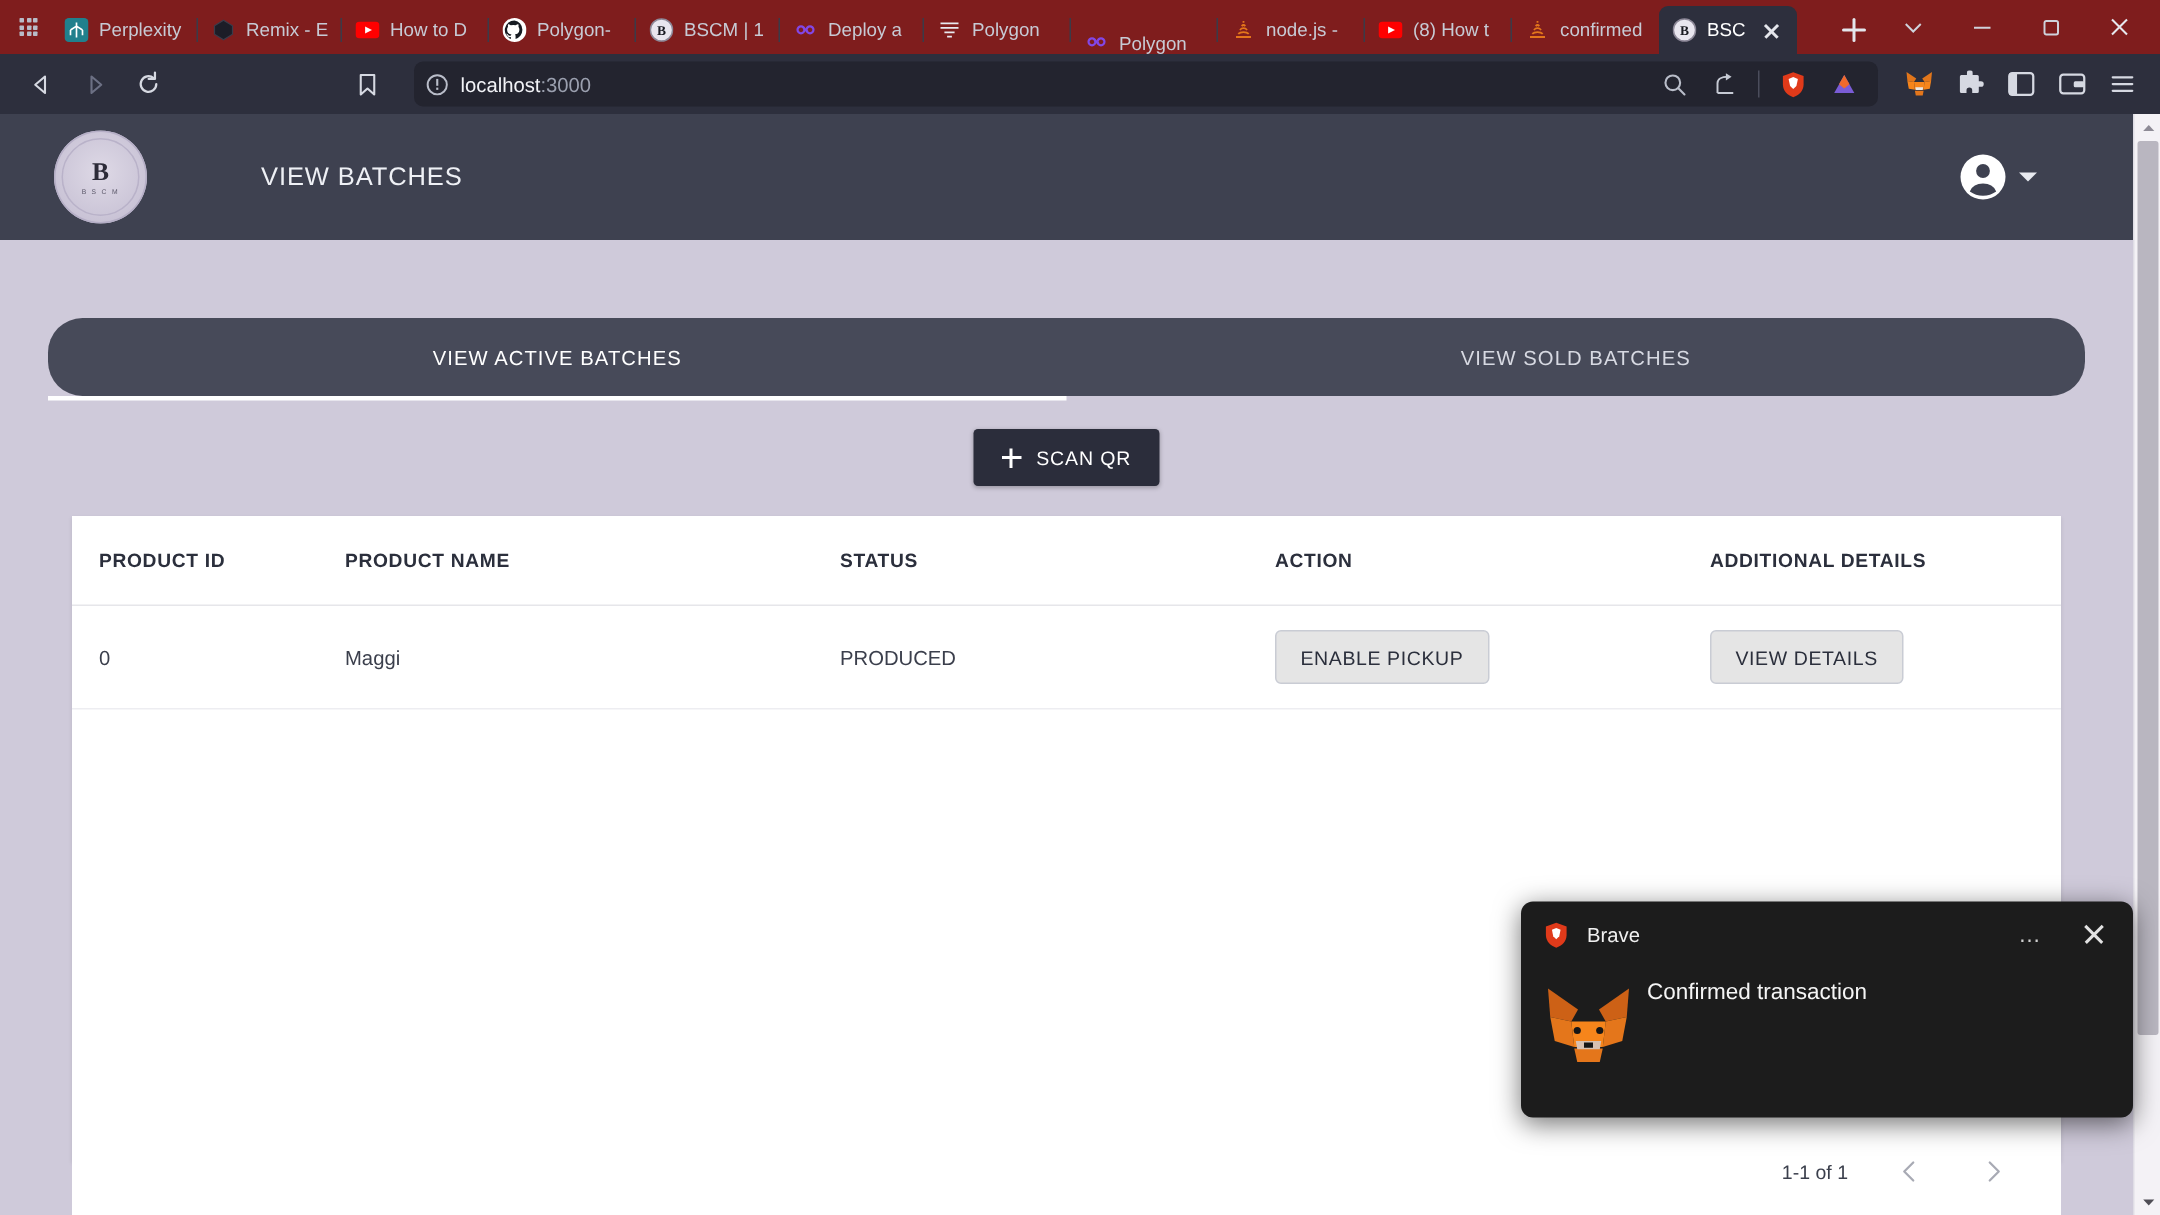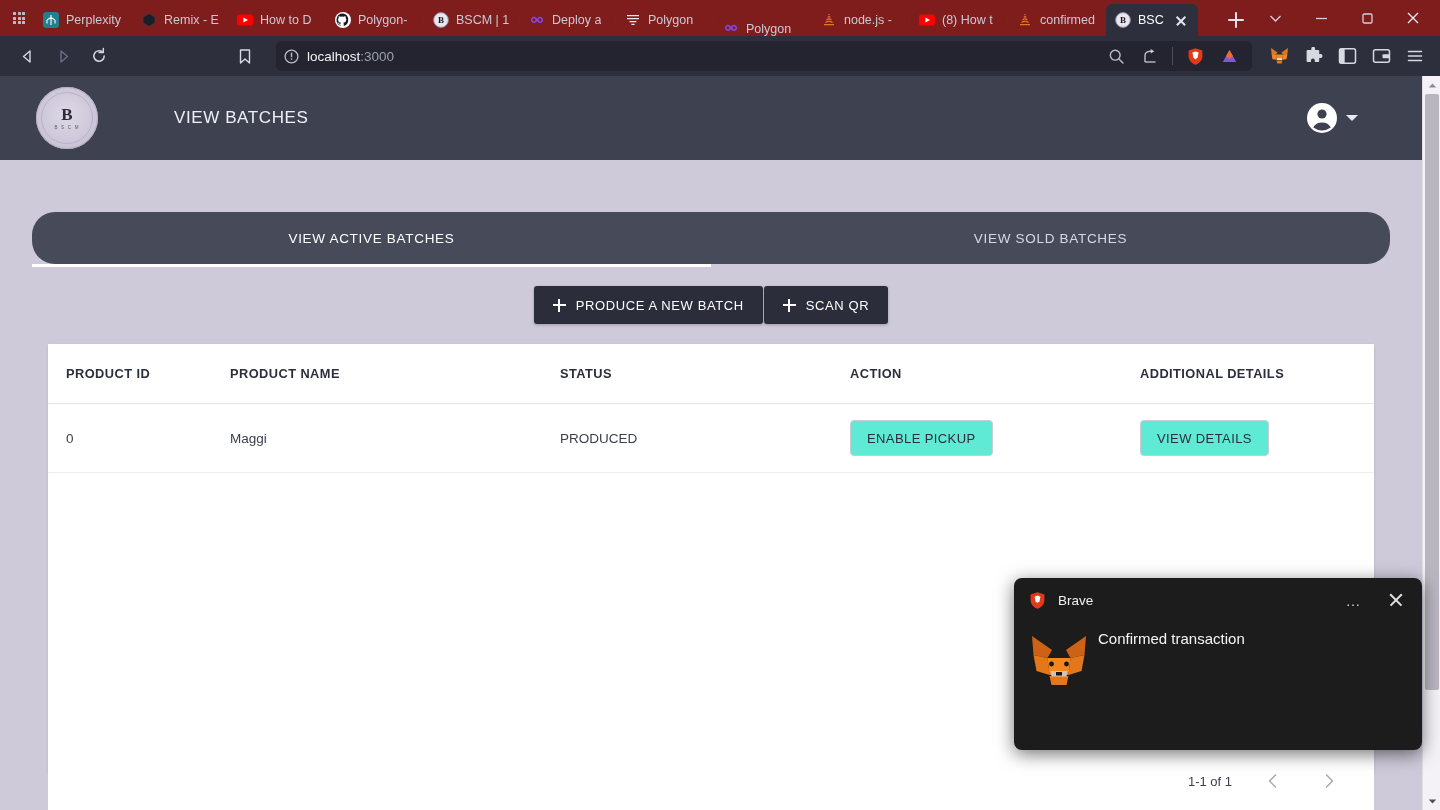--- a/index.html
+++ b/index.html
@@ -160,21 +160,21 @@
   tbody td {
     font-size: 13.5px; color: #3b3f4c; padding: 16px 0; border-bottom: 1px solid #ededf1;
     vertical-align: middle;
   }
   .col1 { width: 182px; padding-left: 18px !important; }
   .col2 { width: 330px; }
   .col3 { width: 290px; }
   .col4 { width: 290px; }
   .col5 { width: auto; }
   .btn-outline {
-    background: #5eead4; border: 1px solid #c9ccd4; border-radius: 4px;
+    background: #e5e5e5; border: 1px solid #c9ccd4; border-radius: 4px;
     height: 36px; padding: 0 16px; font-size: 13px; color: #2b2f3c; letter-spacing: 0.4px;
     font-family: "Liberation Sans", sans-serif; cursor: pointer;
   }
 
   .pager {
     position: absolute; left: 48px; right: 48px; bottom: 0; height: 58px;
     background: #ffffff; display: flex; align-items: center; justify-content: flex-end;
     gap: 26px; padding-right: 30px;
   }
   .pager-count { font-size: 13px; color: #3b3f4c; }
@@ -187,21 +187,21 @@
   }
   .sb-arrow { width: 18px; height: 18px; display: flex; align-items: center; justify-content: center; }
   .sb-thumb {
     position: absolute; left: 2px; top: 18px; width: 14px; height: 596px;
     background: #b9b6c0; border-radius: 2px;
   }
   .sb-bottom { position: absolute; left: 0; bottom: 0; }
 
   
   .toast {
-    position: absolute; left: 1014px; top: 578px; width: 408px; height: 172px;
+    position: absolute; left: 1014px; top: 601px; width: 408px; height: 144px;
     background: #1c1c1c; border-radius: 8px;
     box-shadow: 0 4px 18px rgba(0,0,0,0.55); overflow: hidden;
   }
   .toast-head { display: flex; align-items: center; height: 44px; padding: 0 10px 0 14px; gap: 11px; }
   .toast-app { font-size: 13.5px; color: #f0f0f0; }
   .toast-dots { margin-left: auto; width: 30px; height: 30px; display: flex; align-items: center; justify-content: center; color: #cfcfcf; font-size: 15px; letter-spacing: 2px; }
   .toast-close { width: 32px; height: 30px; position: relative; }
   .toast-close::before, .toast-close::after {
     content: ""; position: absolute; left: 8px; top: 14.2px; width: 16px; height: 1.5px; background: #e2e2e2;
   }
@@ -470,24 +470,20 @@
           <span>VIEW ACTIVE BATCHES</span>
         </div>
         <div class="apptab">
           <span>VIEW SOLD BATCHES</span>
         </div>
       </div>
 
       <div class="actionrow">
         <button class="btn-dark">
           <span class="plus"></span>
-          <span>PRODUCE A NEW BATCH</span>
-        </button>
-        <button class="btn-dark">
-          <span class="plus"></span>
           <span>SCAN QR</span>
         </button>
       </div>
 
       <div class="tablecard">
         <table>
           <thead>
             <tr>
               <th class="col1">PRODUCT ID</th>
               <th class="col2">PRODUCT NAME</th>

